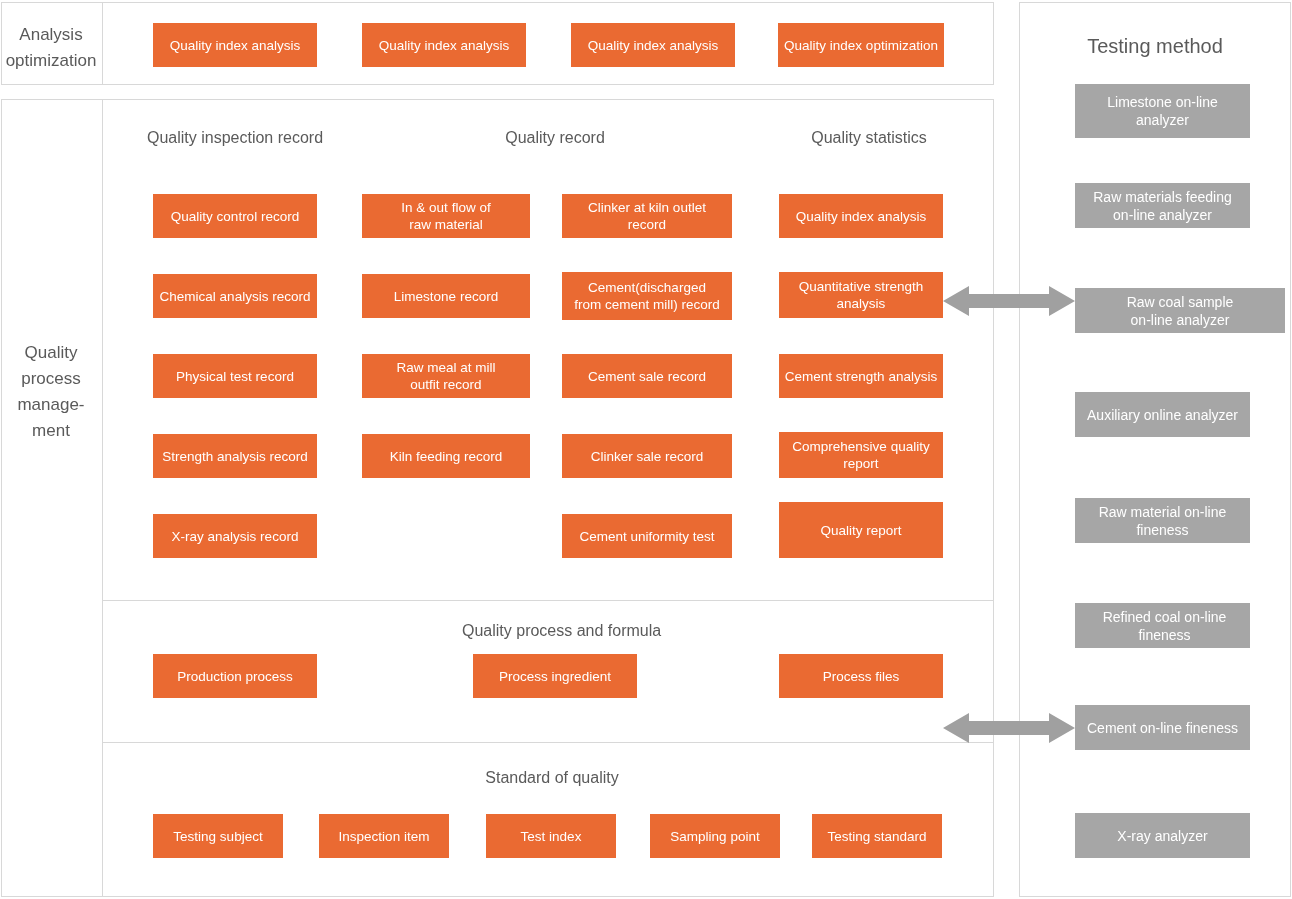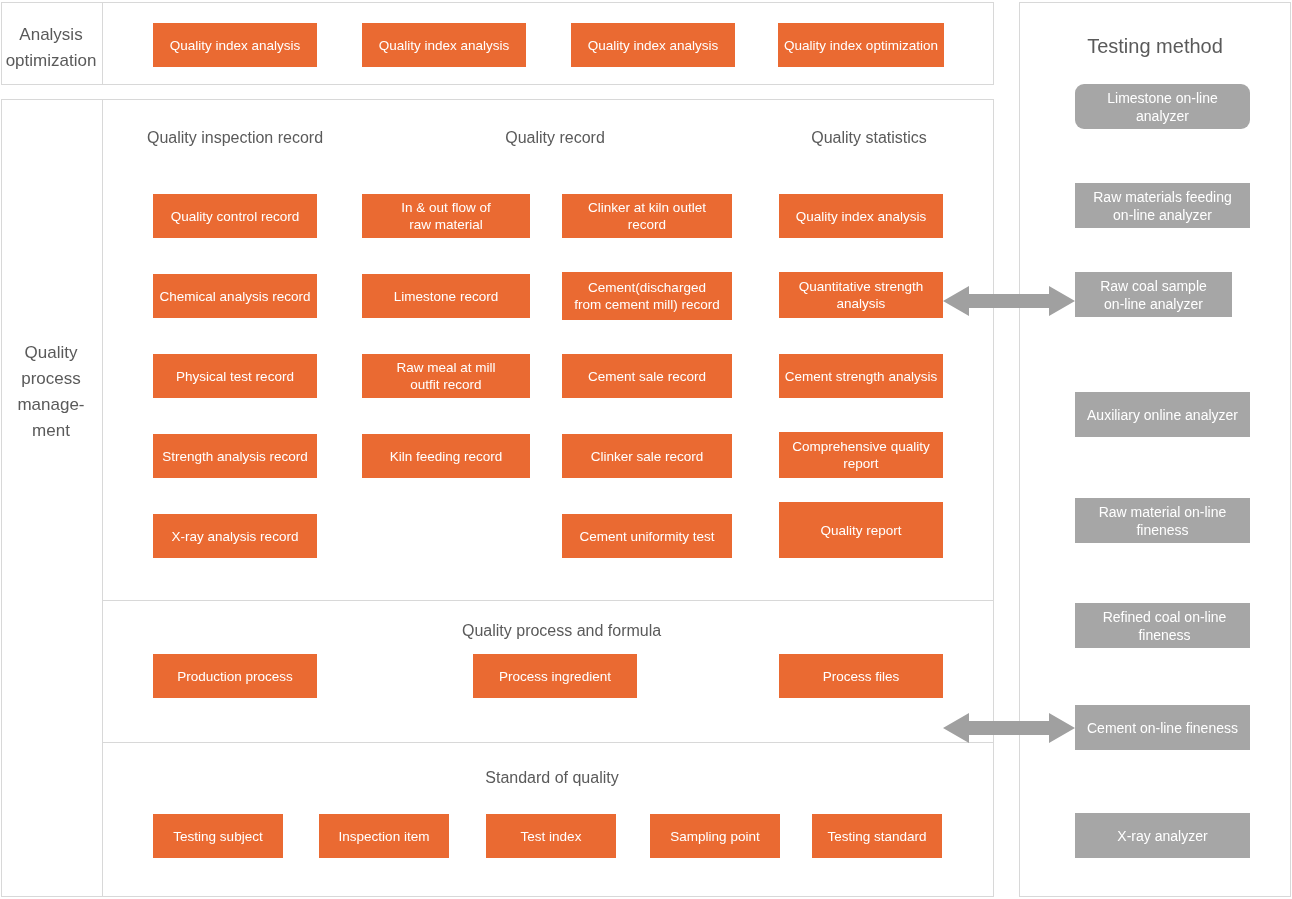--- a/index.html
+++ b/index.html
@@ -163,25 +163,25 @@
   <div class="node orange" style="left:153px; top:814px; width:130px; height:44px;">Testing subject</div>
   <div class="node orange" style="left:319px; top:814px; width:130px; height:44px;">Inspection item</div>
   <div class="node orange" style="left:486px; top:814px; width:130px; height:44px;">Test index</div>
   <div class="node orange" style="left:650px; top:814px; width:130px; height:44px;">Sampling point</div>
   <div class="node orange" style="left:812px; top:814px; width:130px; height:44px;">Testing standard</div>
 
   <div class="panel" id="panel-right"></div>
 
   <div class="section-title" style="left:1065px; top:35px; width:180px; font-size:20px;">Testing method</div>
 
-  <div class="node gray" style="left:1075px; top:84px;  width:175px; height:45px;border-radius:9px;">Limestone  on-line
+  <div class="node gray" style="left:1075px; top:84px;  width:175px; height:54px;">Limestone  on-line
 analyzer</div>
   <div class="node gray" style="left:1075px; top:183px; width:175px; height:45px;">Raw materials feeding
 on-line analyzer</div>
-  <div class="node gray" style="left:1075px; top:272px; width:157px; height:45px;">Raw coal sample
+  <div class="node gray" style="left:1075px; top:288px; width:210px; height:45px;">Raw coal sample
 on-line analyzer</div>
   <div class="node gray" style="left:1075px; top:392px; width:175px; height:45px;">Auxiliary online analyzer</div>
   <div class="node gray" style="left:1075px; top:498px; width:175px; height:45px;">Raw material on-line
 fineness</div>
   <div class="node gray" style="left:1075px; top:603px; width:175px; height:45px;padding-left:8px;">Refined coal on-line
 fineness</div>
   <div class="node gray" style="left:1075px; top:705px; width:175px; height:45px;">Cement on-line fineness</div>
   <div class="node gray" style="left:1075px; top:813px; width:175px; height:45px;">X-ray analyzer</div>
 
   <div class="arrow-wrap" style="left:943px; top:280px; width:132px; height:42px;">

